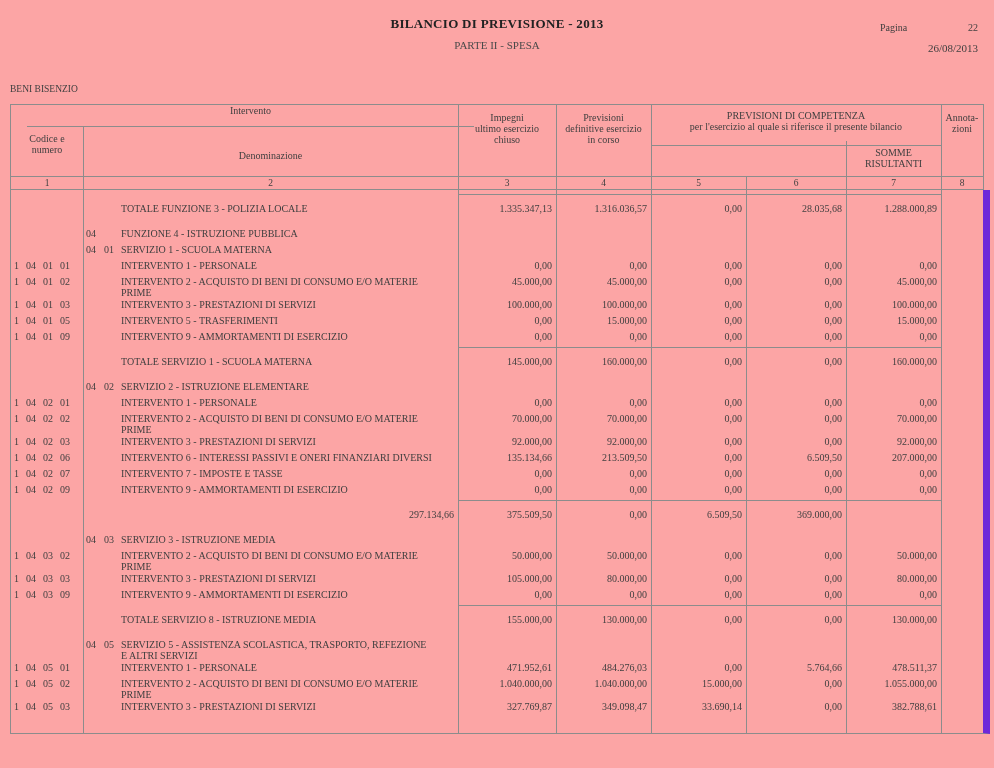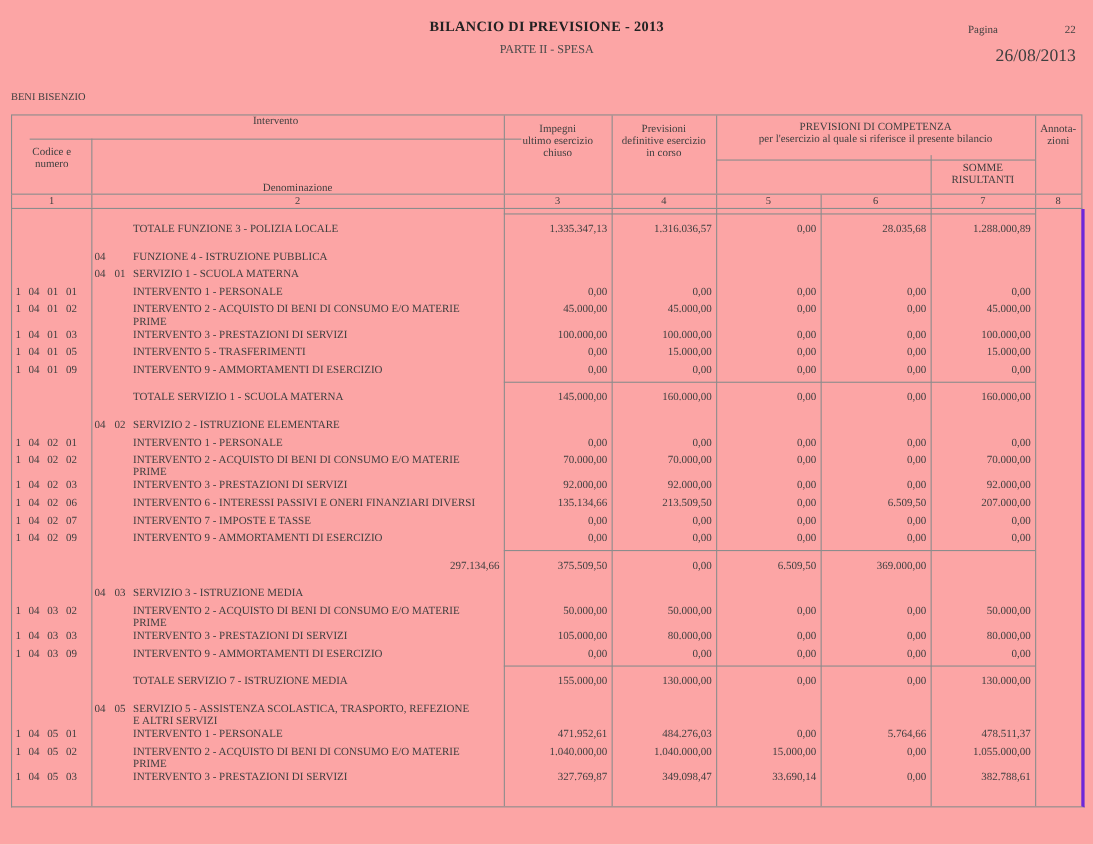--- a/index.html
+++ b/index.html
@@ -7,49 +7,49 @@
     position:relative; width:994px; height:768px; background:#fca5a5;
     font-family:Liberation Serif, serif; color:#3f3f3f; overflow:hidden;
   }
   
   .doc-title { position:absolute; top:16px; left:0; width:994px; text-align:center;
     font-size:13px; font-weight:bold; color:#222; letter-spacing:.3px; }
   .doc-subtitle { position:absolute; top:39px; left:0; width:994px; text-align:center;
     font-size:11px; color:#4a4a4a; }
   .page-num { position:absolute; top:22px; left:880px; width:98px; display:flex;
     justify-content:space-between; font-size:10px; }
-  .doc-date { position:absolute; top:42px; left:880px; width:98px; text-align:right; font-size:16px; }
+  .doc-date { position:absolute; top:42px; left:880px; width:98px; text-align:right; font-size:11px; }
   .entity { position:absolute; top:84px; left:10px; font-size:9.5px; }
 
   
   .table { position:absolute; left:10px; top:104px; width:974px; font-size:10px; }
   .thead { position:relative; width:972px; height:71px;
     border:1px solid #8c8c8c; }
   .thead .cell { position:absolute; text-align:center; white-space:pre-line; line-height:11px; }
   .h-intervento   { left:16px; top:0; width:447px; height:21px; line-height:20px; border-bottom:1px solid #8c8c8c; }
   .h-codice       { left:0; top:21px; width:72px; padding-top:7px; }
-  .h-denominazione{ left:72px; top:21px; width:375px; padding-top:0;margin-top:40px; }
+  .h-denominazione{ left:72px; top:21px; width:375px; padding-top:24px; }
   .h-impegni      { left:447px; top:0; width:98px; padding-top:7px; }
   .h-previsioni   { left:545px; top:0; width:95px; padding-top:7px; }
   .h-competenza   { left:640px; top:0; width:290px; height:35px; padding-top:5px; border-bottom:1px solid #8c8c8c; }
   .h-variazioni   { left:640px; top:36px; width:195px; padding-top:6px; }
   .h-var-sub { display:grid; grid-template-columns:95px 100px; margin-top:1px; }
   .h-somme        { left:835px; top:36px; width:95px; padding-top:6px; }
   .h-annotazioni  { left:930px; top:0; width:42px; padding-top:7px; }
   .hv { position:absolute; width:1px; background:#8c8c8c; top:0; bottom:0; }
   .hv-72  { left:72px; top:21px; }
   .hv-447 { left:447px; } .hv-545 { left:545px; } .hv-640 { left:640px; }
   .hv-835 { left:835px; top:36px; } .hv-930 { left:930px; }
 
   .colnums { position:relative; width:972px; height:12px; line-height:12px;
     border-left:1px solid #8c8c8c; border-right:1px solid #8c8c8c; border-bottom:1px solid #8c8c8c;
     display:grid; grid-template-columns:72px 375px 98px 95px 95px 100px 95px 42px;
     text-align:center; font-size:9.5px; }
   .tbody { position:relative; width:972px; height:543px; overflow:hidden;
-    border-left:1px solid #8c8c8c; border-right:3px solid #6d28d9; border-bottom:1px solid #8c8c8c; }
+    border-left:1px solid #8c8c8c; border-right:7px solid #6d28d9; border-bottom:1px solid #8c8c8c; }
   .vl { position:absolute; top:0; bottom:0; width:1px; background:#8c8c8c; }
   .vl-72{left:72px;} .vl-447{left:447px;} .vl-545{left:545px;} .vl-640{left:640px;}
   .vl-735{left:735px;} .vl-835{left:835px;} .vl-930{left:930px;}
 
   
   .rows { position:relative; }
   .row { position:relative; display:grid; grid-template-columns:72px 375px 98px 95px 95px 100px 95px 42px;
     line-height:11px; align-items:start; margin-bottom:5px; }
   .row.twolines { margin-bottom:1px; }
   .row.total { margin-top:4px; padding-top:9px; margin-bottom:14px; }
@@ -461,21 +461,21 @@
             <div class="cell num">0,00</div>
             <div class="cell num">0,00</div>
             <div class="cell num">0,00</div>
             <div class="cell num">0,00</div>
             <div class="cell num">0,00</div>
             <div class="cell annot"></div>
           </div>
           <div class="row total">
             <div class="cell code"></div>
             <div class="cell desc">
-              <div class="desc-text">TOTALE SERVIZIO 7 - ISTRUZIONE MEDIA</div>
+              <div class="desc-text">TOTALE SERVIZIO 8 - ISTRUZIONE MEDIA</div>
             </div>
             <div class="cell num">155.000,00</div>
             <div class="cell num">130.000,00</div>
             <div class="cell num">0,00</div>
             <div class="cell num">0,00</div>
             <div class="cell num">130.000,00</div>
             <div class="cell annot"></div>
           </div>
           <div class="row section twolines">
             <div class="cell code"></div>

